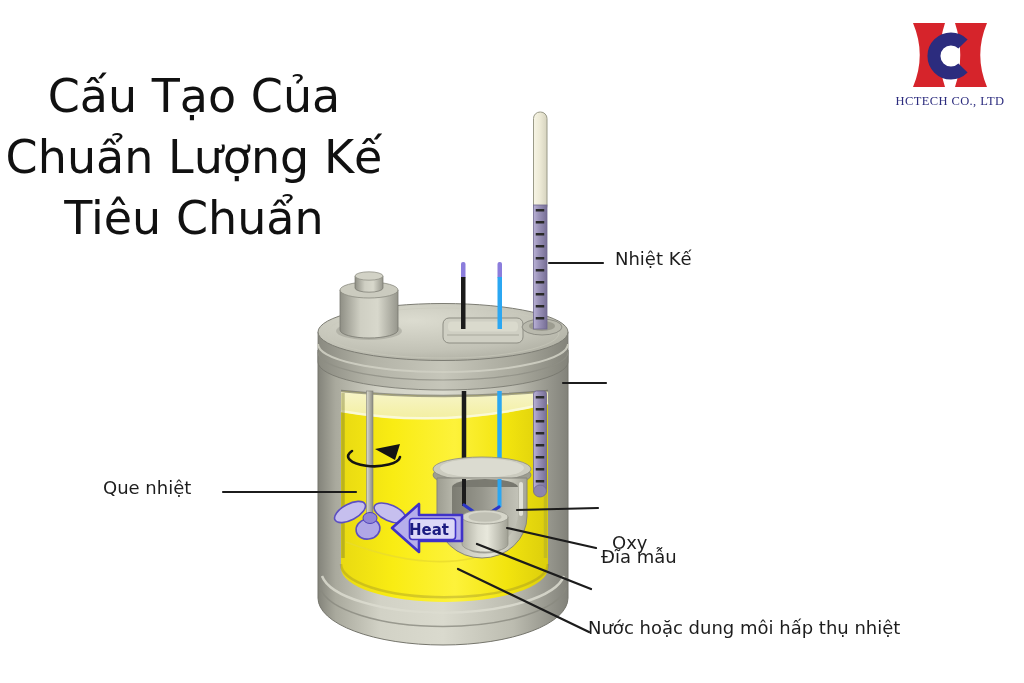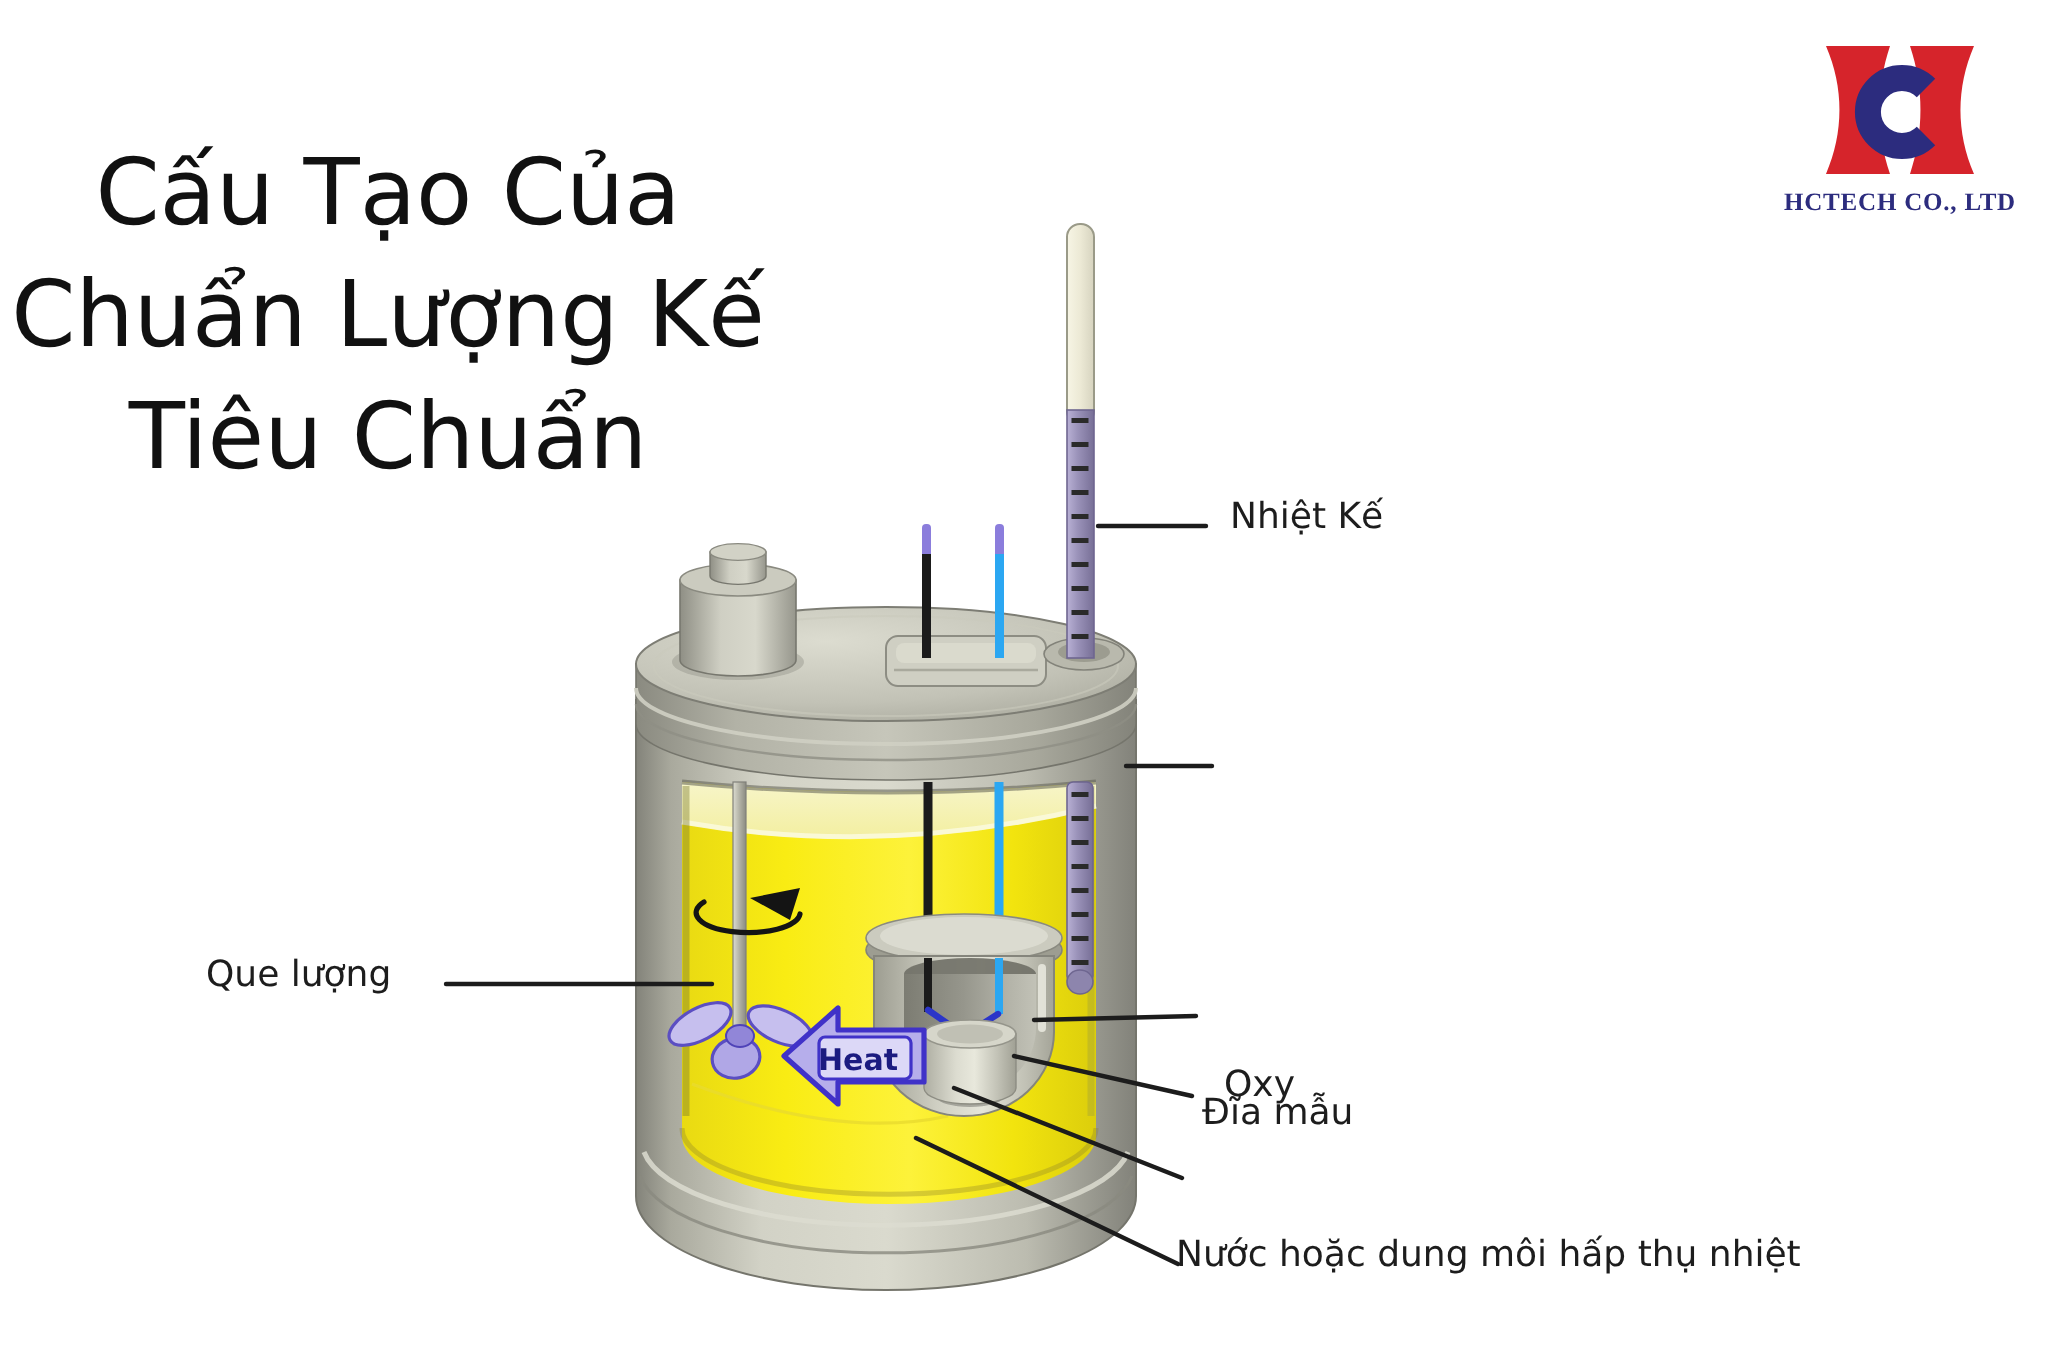--- a/index.html
+++ b/index.html
@@ -2,21 +2,21 @@
 <html><head>
 <meta charset="utf-8">
 <style>
   html,body{margin:0;padding:0;}
   .page{position:relative;width:1024px;height:683px;background:#ffffff;overflow:hidden;
         font-family:"DejaVu Sans","Liberation Sans",sans-serif;}
   .title{position:absolute;left:4px;top:50px;width:380px;text-align:center;
          font-size:46px;line-height:1.33;color:#111;font-weight:400;margin-top:16px;}
   .logo{position:absolute;left:891px;top:22px;width:118px;text-align:center;}
   .logo-text{margin-top:2px;font-family:"Liberation Serif","DejaVu Serif",serif;
-             font-weight:bold;font-size:12.5px;color:#2c2c7e;letter-spacing:.4px;white-space:nowrap;}
+             font-weight:normal;font-size:12.5px;color:#2c2c7e;letter-spacing:.4px;white-space:nowrap;}
   .diagram-svg{position:absolute;left:0;top:0;width:1024px;height:683px;}
   .lbl{position:absolute;font-size:18px;color:#1d1d1d;white-space:nowrap;}
   .heat-txt{position:absolute;left:409px;top:520px;width:29px;height:20px;text-align:center;
             font-size:15px;font-weight:bold;color:#1b1b80;line-height:20px;}
 </style>
 </head>
 <body>
 
 <div class="page">
 
@@ -225,18 +225,18 @@
       <line x1="517" y1="510" x2="598" y2="508"></line>
       <line x1="507" y1="528" x2="596" y2="548"></line>
       <line x1="477" y1="544" x2="591" y2="589"></line>
       <line x1="458" y1="569" x2="589" y2="632"></line>
     </g>
   </svg>
 
   <div class="heat-txt">Heat</div>
 
   <div class="lbl" style="left:615px;top:248px;">Nhiệt Kế</div>
-  <div class="lbl" style="left:103px;top:477px;">Que lượng</div>
+  <div class="lbl" style="left:103px;top:477px;">Que nhiệt</div>
   <div class="lbl" style="left:612px;top:532px;">Oxy</div>
   <div class="lbl" style="left:601px;top:546px;">Đĩa mẫu</div>
   <div class="lbl" style="left:588px;top:617px;">Nước hoặc dung môi hấp thụ nhiệt</div>
 
 </div>
 
 </body></html>

